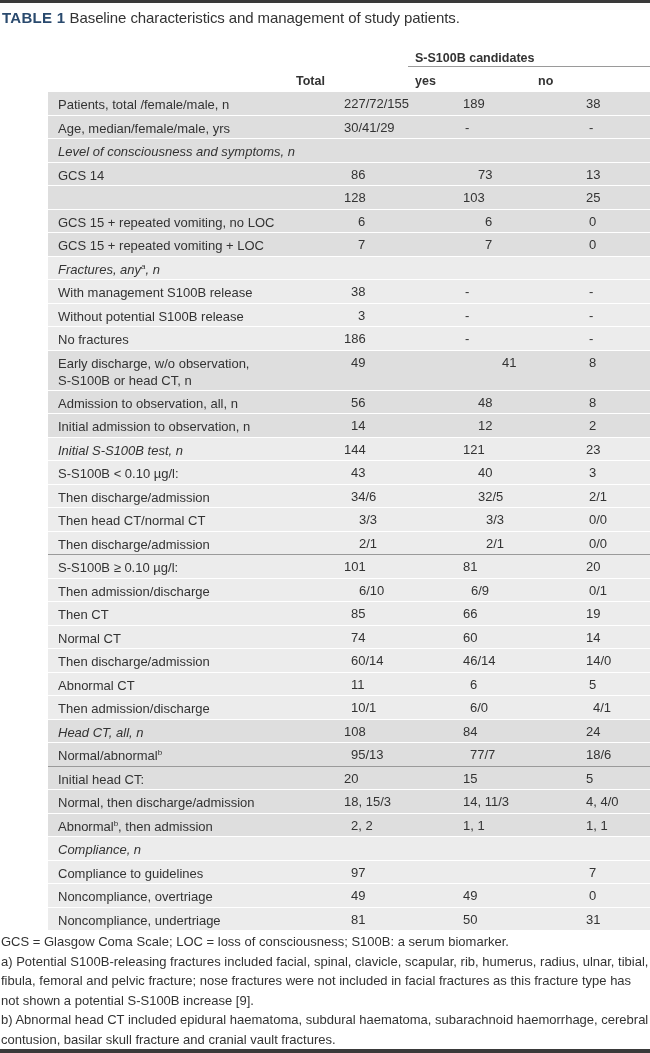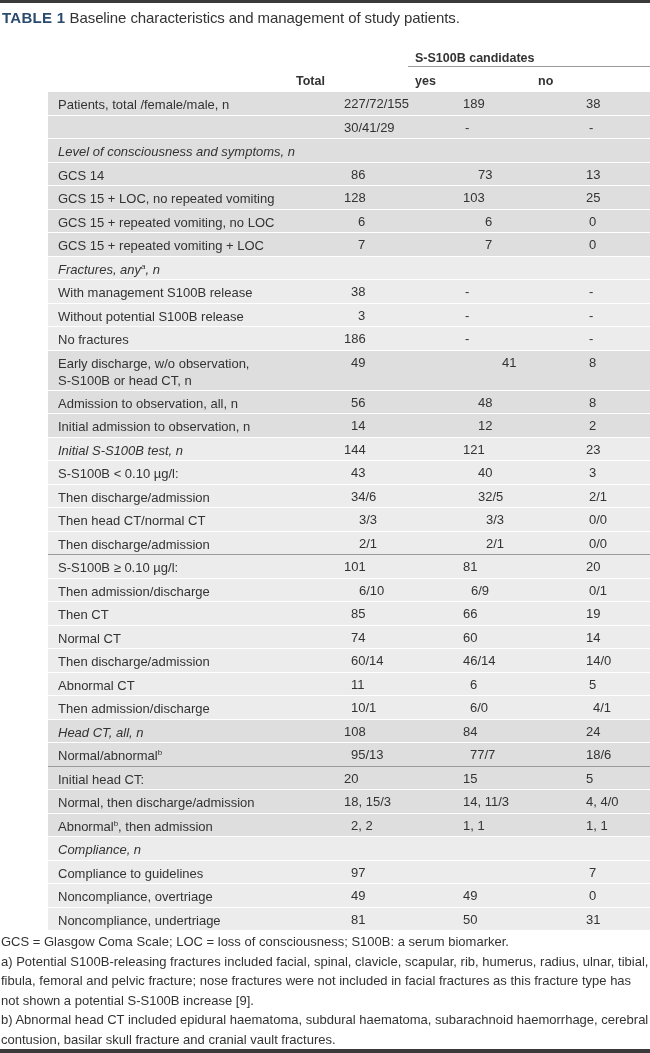--- a/index.html
+++ b/index.html
@@ -44,38 +44,38 @@
 <div class="hdr" style="left:538px; top:74px;">no</div>
 
 <div class="tbl" id="tbl">
     <div class="row g-dark">
       <div class="cell lbl"><span>Patients, total /female/male, n</span></div>
       <div class="cell c-total" style="left: 296px;">227/72/155</div>
       <div class="cell c-yes" style="left: 415px;">189</div>
       <div class="cell c-no" style="left: 538px;">38</div>
     </div>
     <div class="row g-dark">
+      <div class="cell lbl"><span>Age, median/female/male, yrs</span></div>
       <div class="cell c-total" style="left: 296px;">30/41/29</div>
       <div class="cell c-yes" style="left: 417px;">-</div>
       <div class="cell c-no" style="left: 541px;">-</div>
     </div>
     <div class="row g-dark">
       <div class="cell lbl it"><span>Level of consciousness and symptoms, n</span></div>
       <div class="cell c-total" style="left: 296px;"></div>
       <div class="cell c-yes" style="left: 415px;"></div>
       <div class="cell c-no" style="left: 538px;"></div>
     </div>
     <div class="row g-dark">
       <div class="cell lbl"><span>GCS 14</span></div>
       <div class="cell c-total" style="left: 303px;">86</div>
       <div class="cell c-yes" style="left: 430px;">73</div>
       <div class="cell c-no" style="left: 538px;">13</div>
     </div>
     <div class="row g-dark">
-      <div class="cell lbl"><span>GCS 15 + LOC, no repeated vomiting</span></div>
       <div class="cell c-total" style="left: 296px;">128</div>
       <div class="cell c-yes" style="left: 415px;">103</div>
       <div class="cell c-no" style="left: 538px;">25</div>
     </div>
     <div class="row g-dark">
       <div class="cell lbl"><span>GCS 15 + repeated vomiting, no LOC</span></div>
       <div class="cell c-total" style="left: 310px;">6</div>
       <div class="cell c-yes" style="left: 437px;">6</div>
       <div class="cell c-no" style="left: 541px;">0</div>
     </div>

